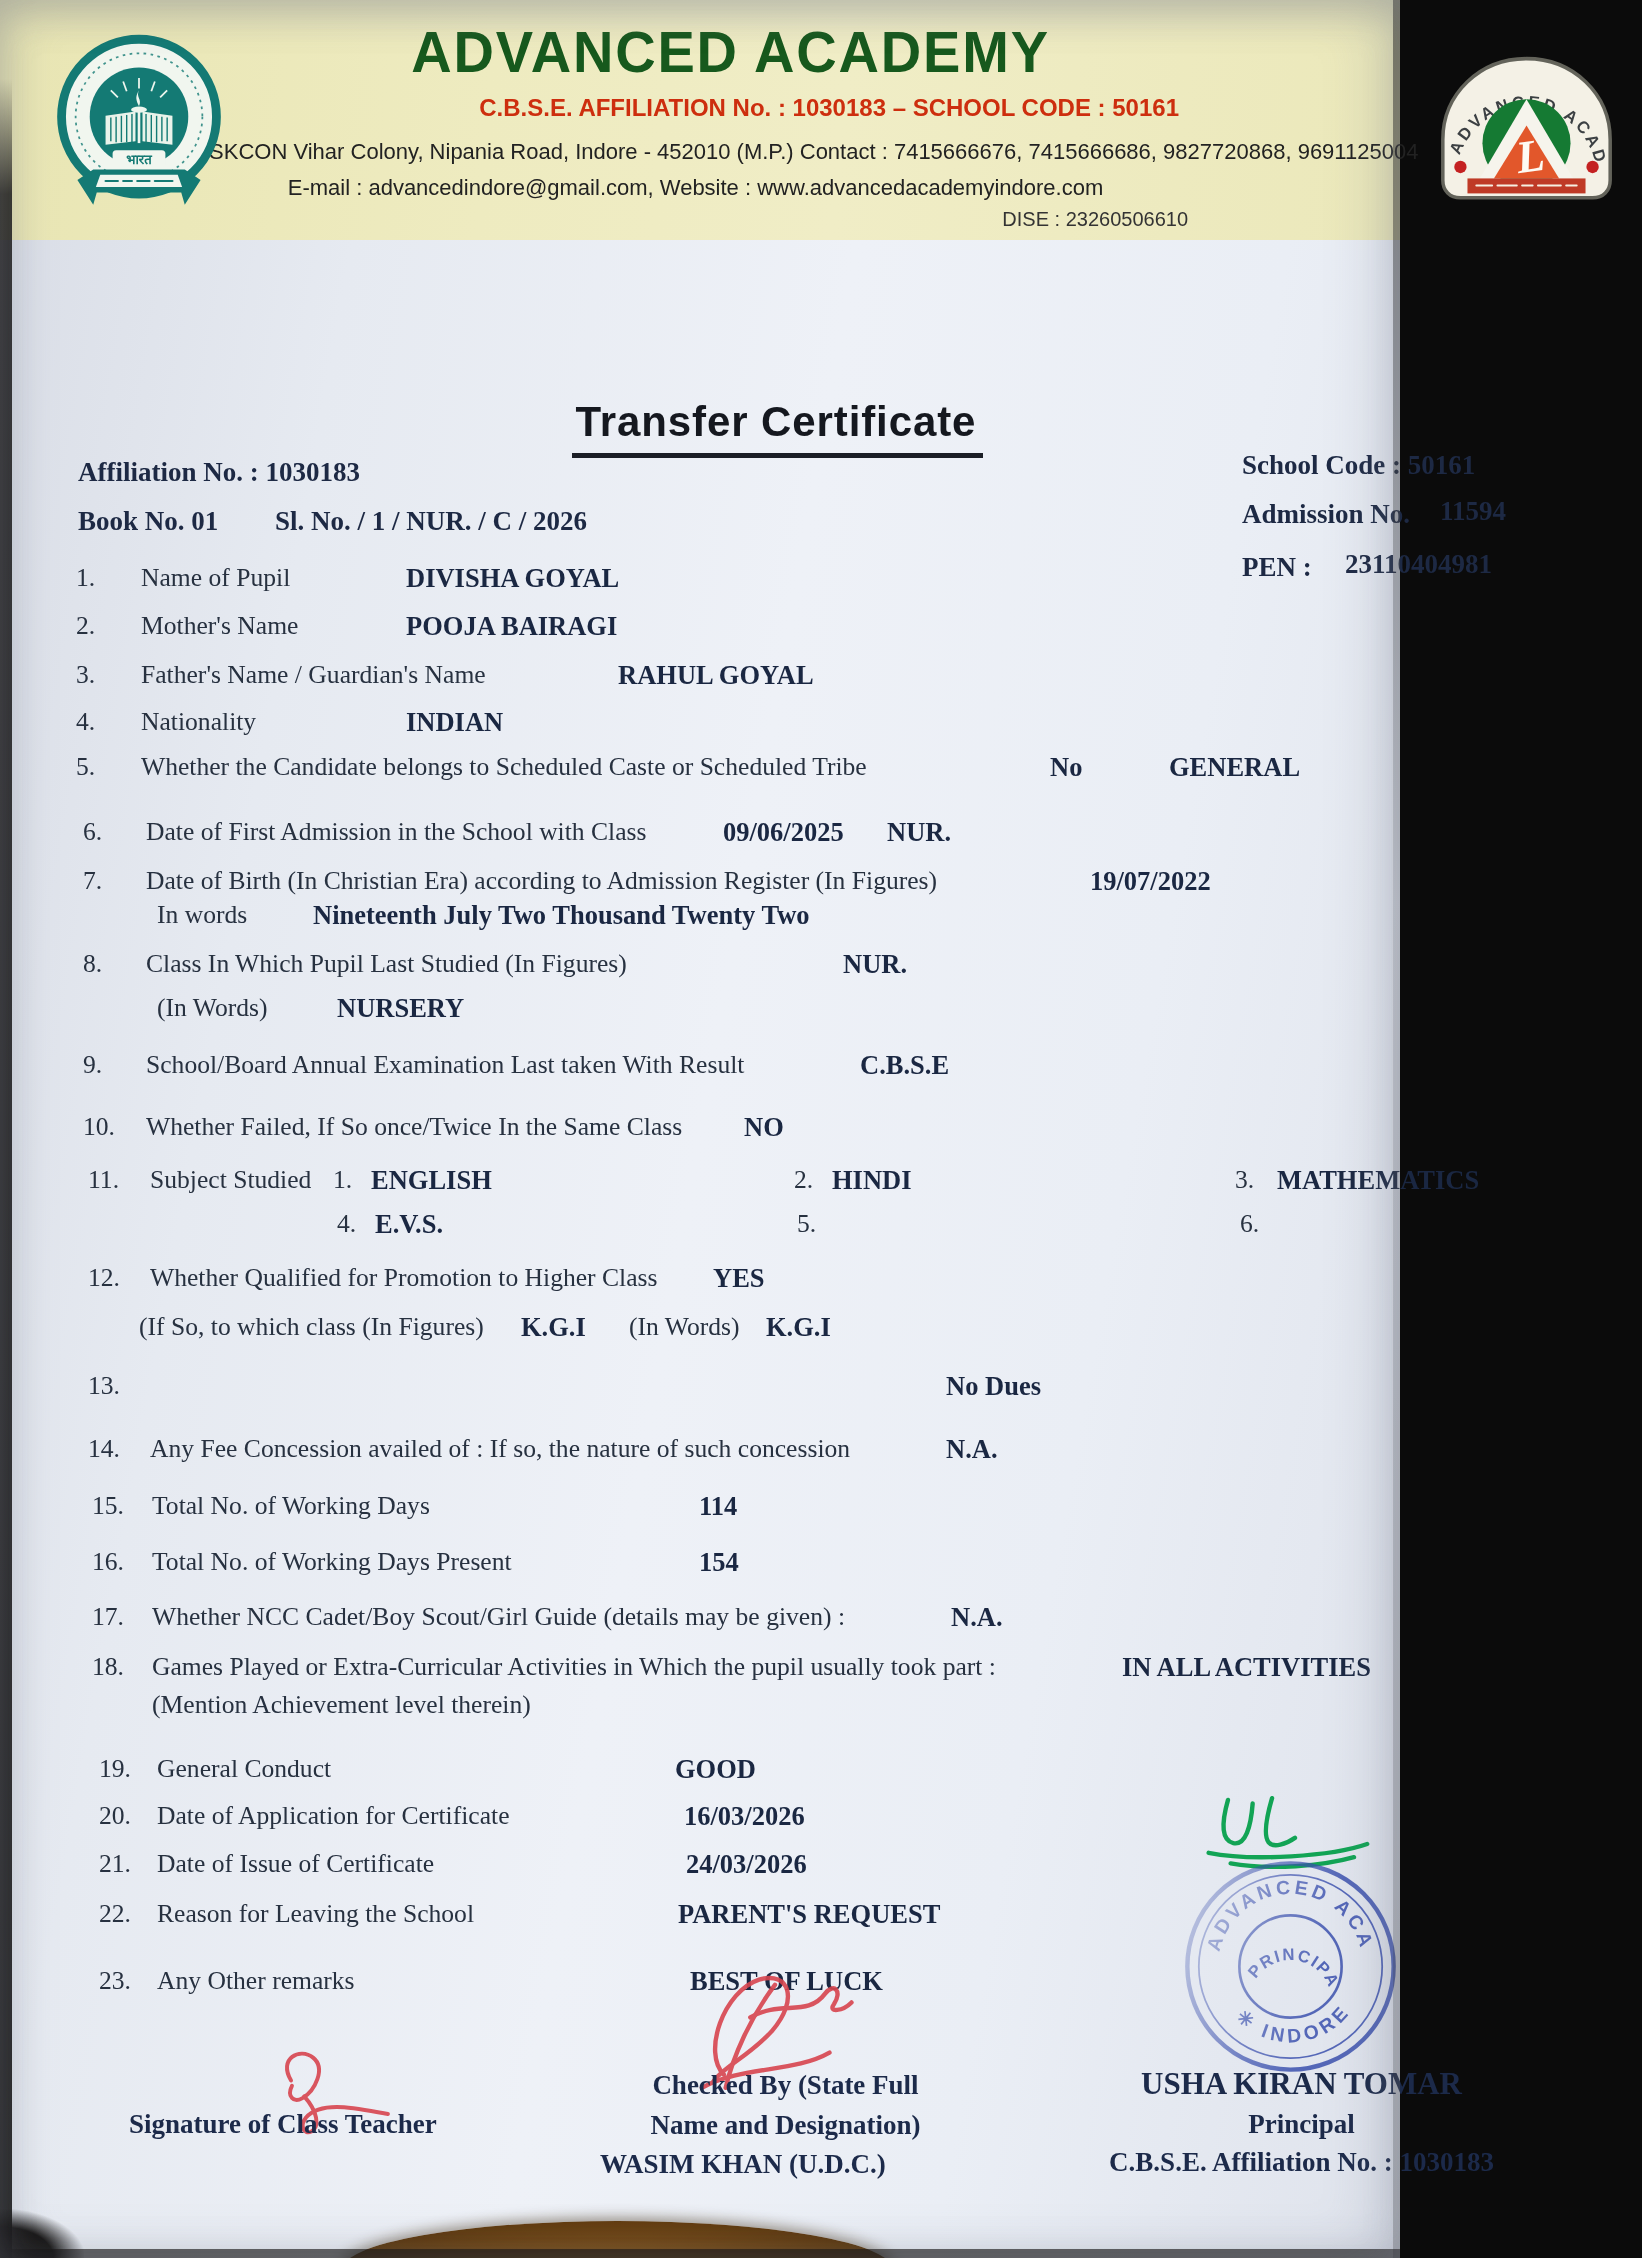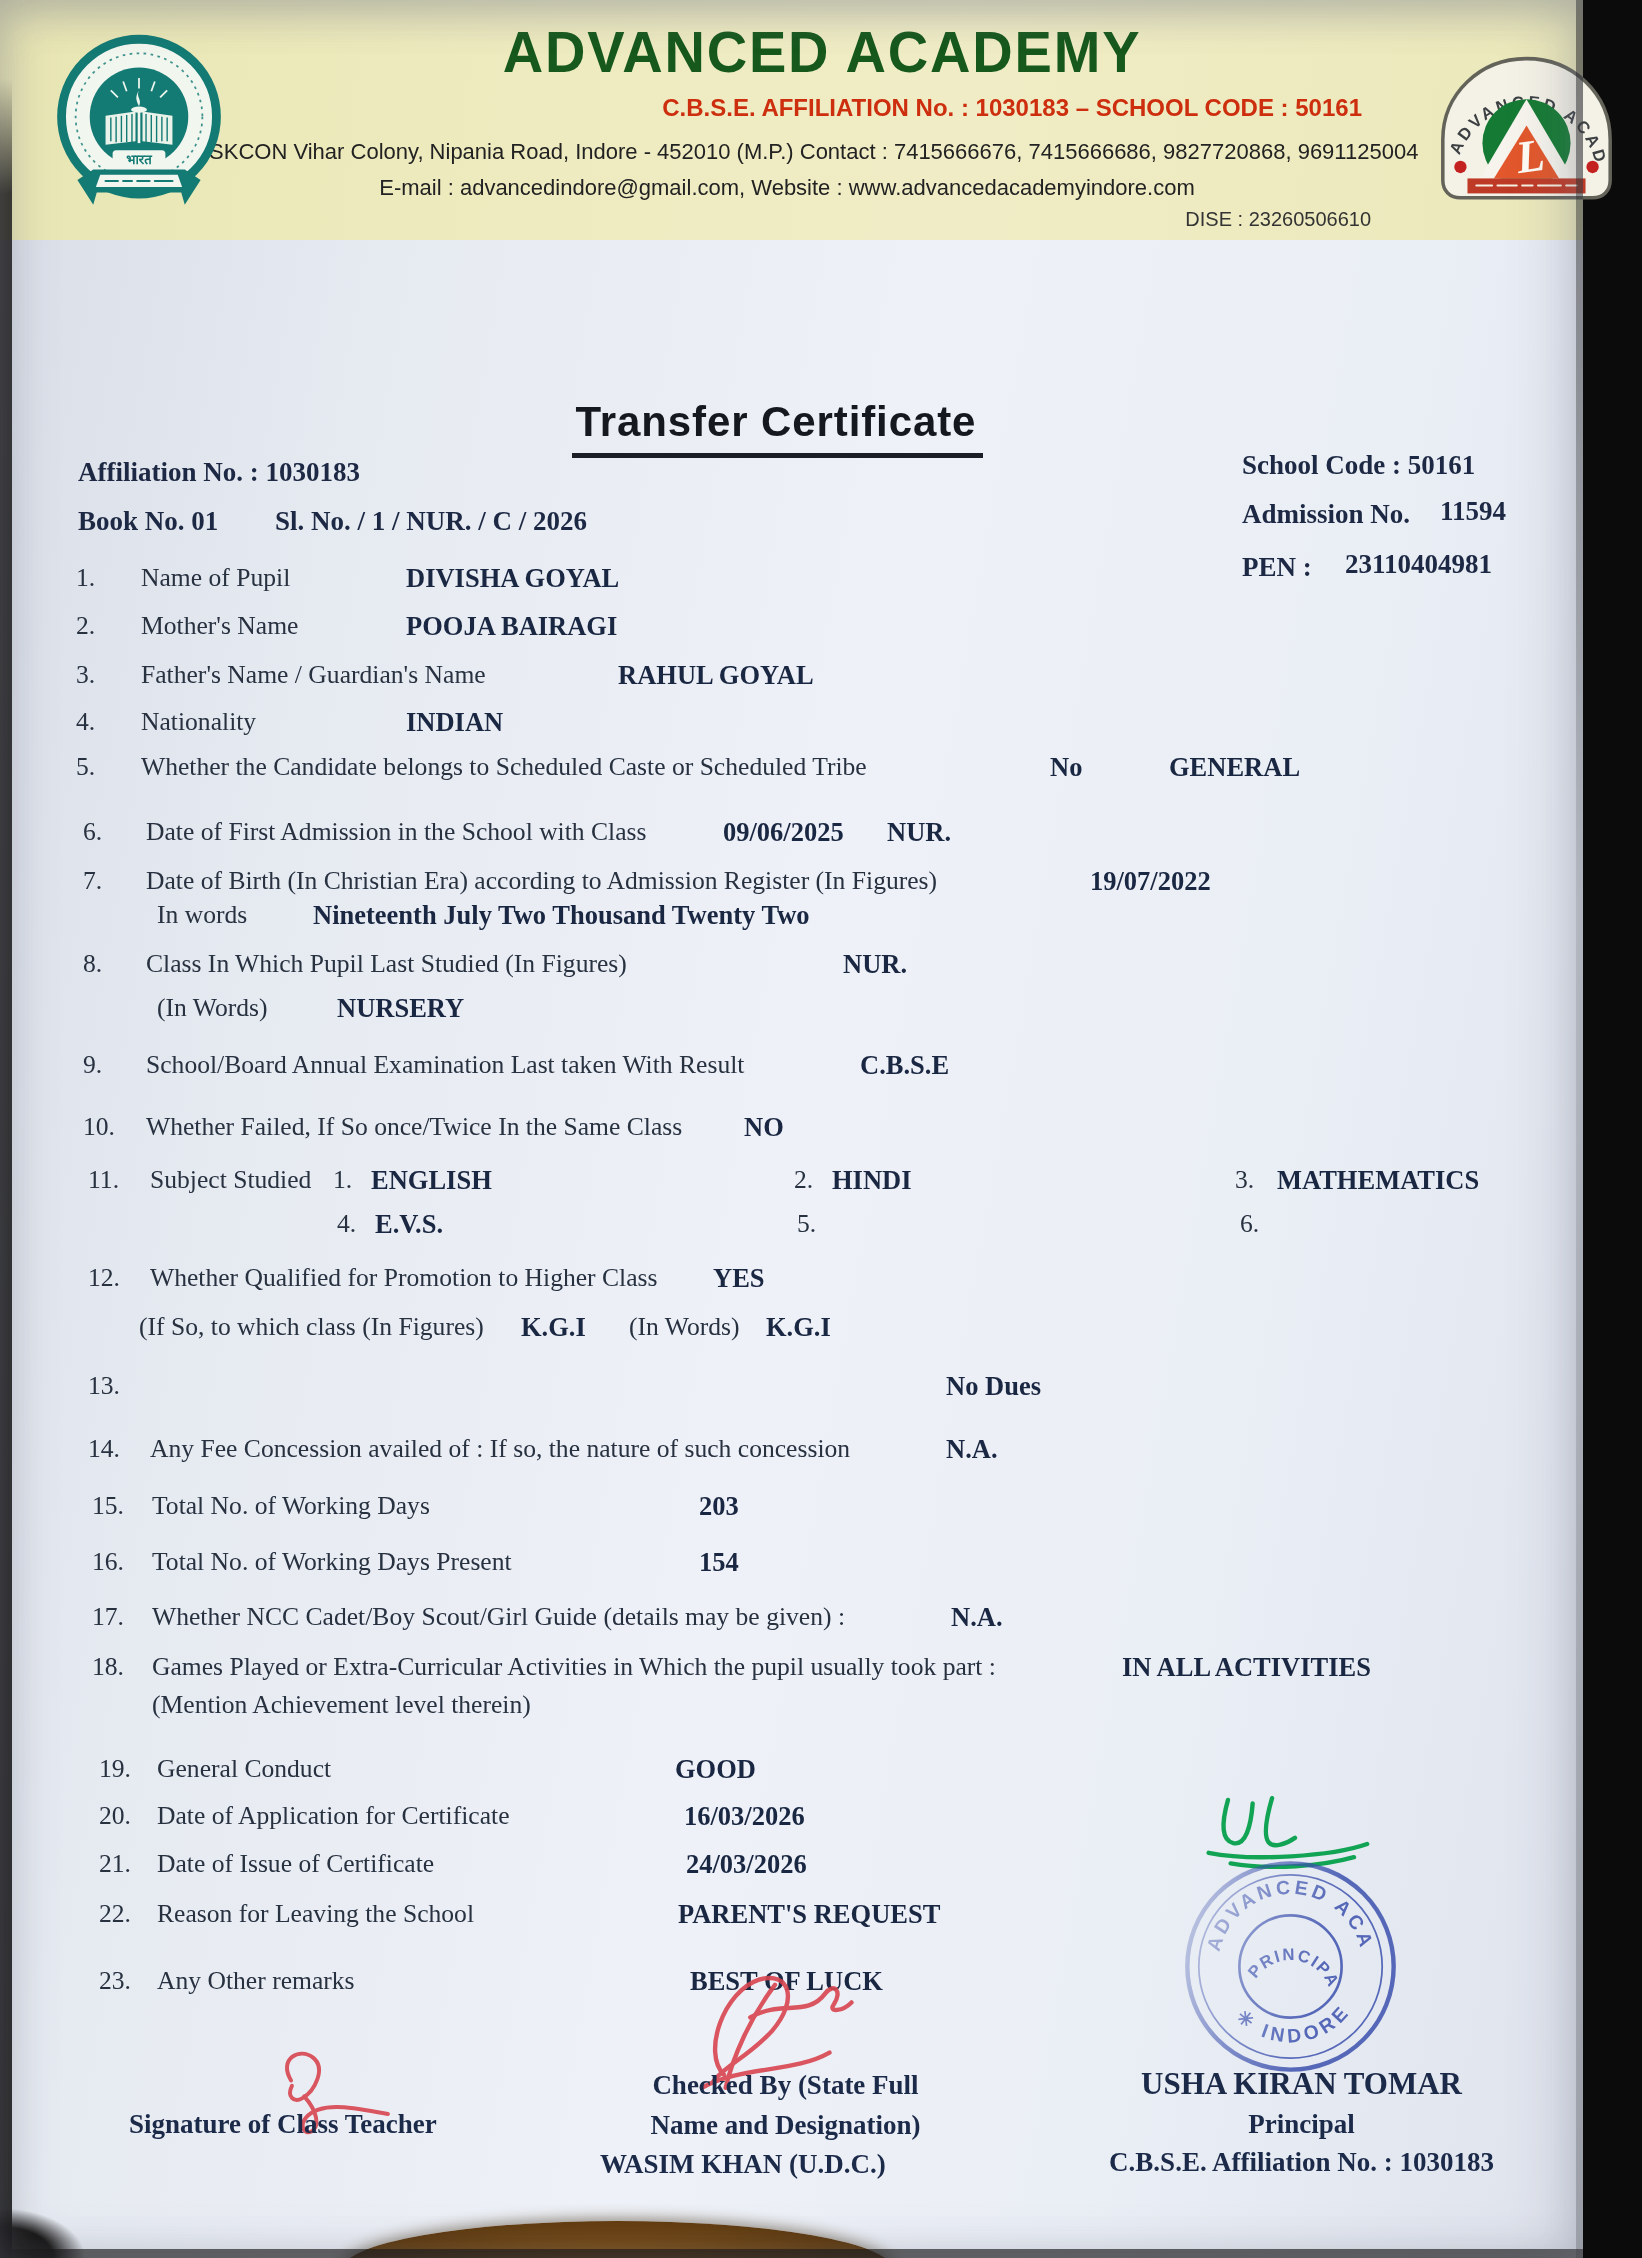--- a/index.html
+++ b/index.html
@@ -1,17 +1,17 @@
 <!DOCTYPE html>
 <html style="font-size:14px"><head>
 <meta charset="utf-8">
 <style>
   html,body{margin:0;padding:0;background:#0b0b0b;}
   body{width:1643px;height:2258px;overflow:hidden;font-family:"Liberation Serif",serif;}
-  .photo{position:relative;width:1583px;height:2258px;background:#7f1d1d;}
+  .photo{position:relative;width:1400px;height:2258px;background:#7f1d1d;}
   .paper{position:absolute;inset:0;
     background:linear-gradient(100deg,#d9dde6 0%,#e6eaf1 22%,#eef1f7 50%,#eaeef5 74%,#dfe3ec 100%);}
   
   .edge-left{position:absolute;left:0;top:0;width:12.4px;height:100%;
     background:linear-gradient(to bottom,rgba(10,10,8,0) 0,rgba(10,10,8,0) 79px,rgba(12,10,8,.85) 194px,rgba(10,9,7,.9) 100%);
     pointer-events:none;}
   .edge-right{position:absolute;right:0;top:0;width:7px;height:100%;
     background:linear-gradient(to bottom,rgba(20,18,12,.55),rgba(30,28,24,.12) 40%,rgba(30,28,24,.25));pointer-events:none;}
   .edge-bottom{position:absolute;left:0;bottom:0;width:100%;height:8.8px;background:rgba(15,12,9,.65);pointer-events:none;}
   .corner-bl{position:absolute;left:0;bottom:0;width:84px;height:49px;
@@ -244,21 +244,21 @@
       <span class="val" style="left:946px">No Dues</span>
     </div>
     <div class="row" style="top:1434px">
       <span class="num" style="left:88px">14.</span>
       <span class="lbl" style="left:150px">Any Fee Concession availed of : If so, the nature of such concession</span>
       <span class="val" style="left:946px">N.A.</span>
     </div>
     <div class="row" style="top:1491px">
       <span class="num" style="left:92px">15.</span>
       <span class="lbl" style="left:152px">Total No. of Working Days</span>
-      <span class="val" style="left:699px">203</span>
+      <span class="val" style="left:699px">114</span>
     </div>
     <div class="row" style="top:1547px">
       <span class="num" style="left:92px">16.</span>
       <span class="lbl" style="left:152px">Total No. of Working Days Present</span>
       <span class="val" style="left:699px">154</span>
     </div>
     <div class="row" style="top:1602px">
       <span class="num" style="left:92px">17.</span>
       <span class="lbl" style="left:152px">Whether NCC Cadet/Boy Scout/Girl Guide (details may be given)  :</span>
       <span class="val" style="left:951px">N.A.</span>

